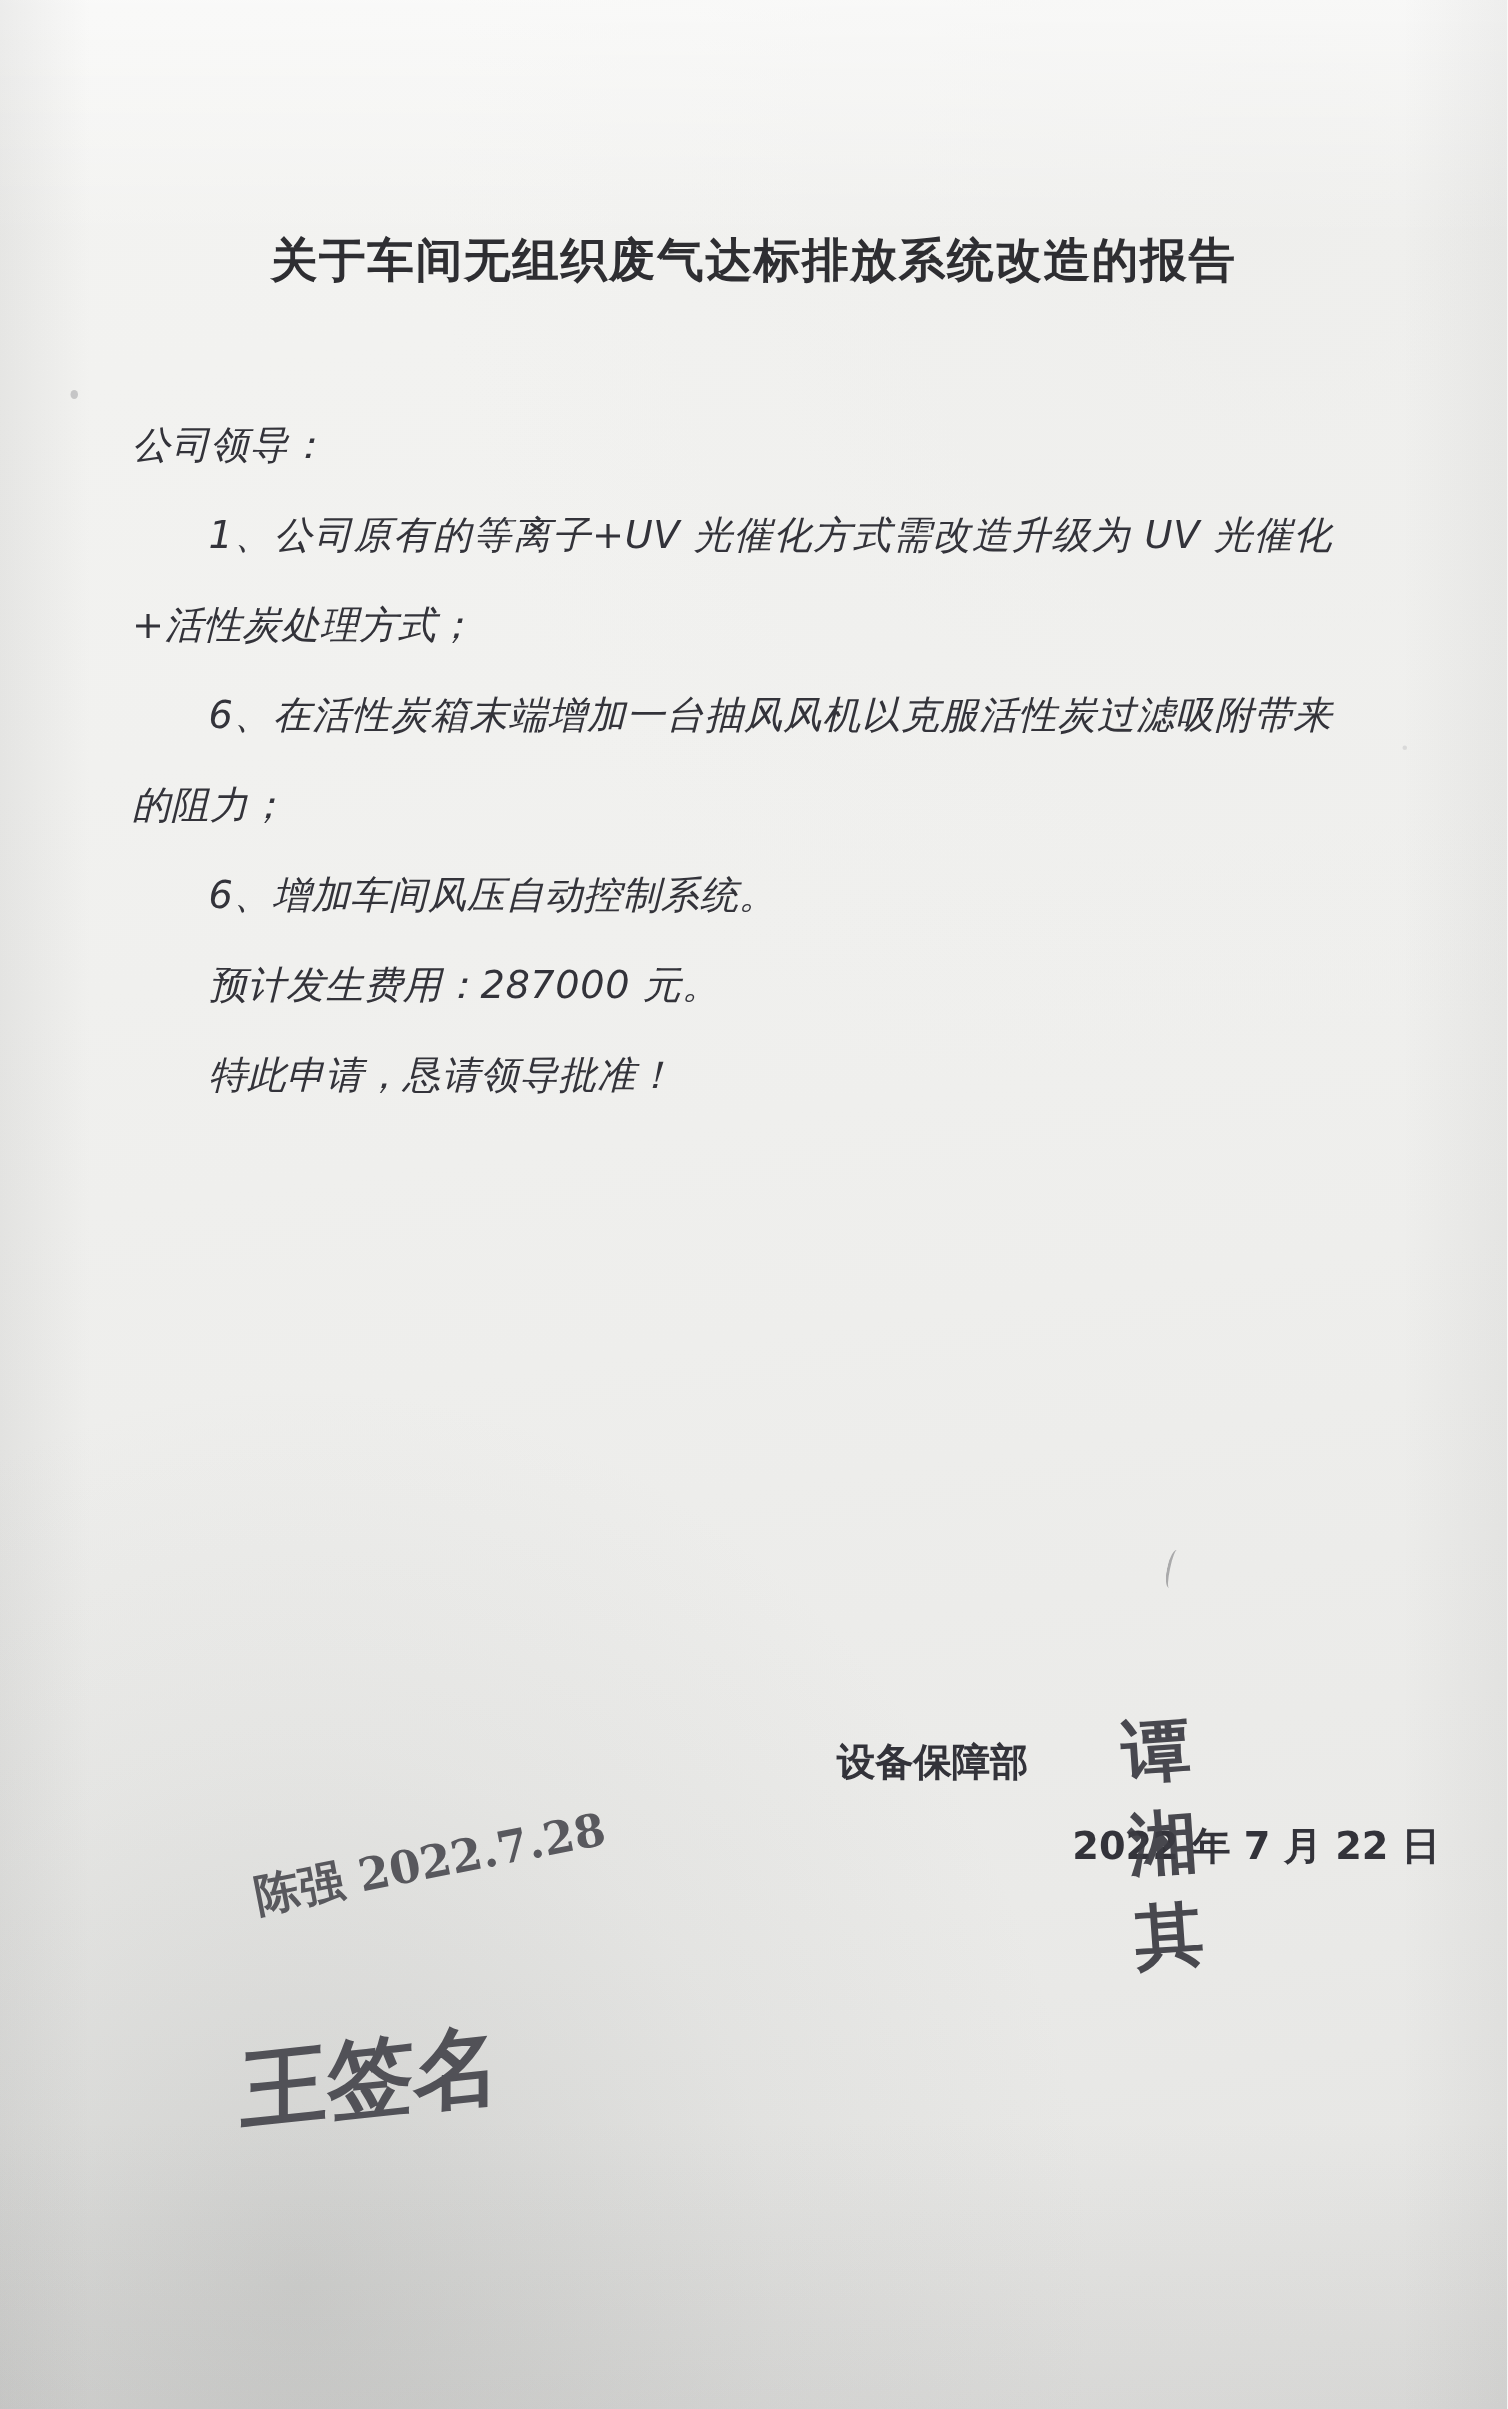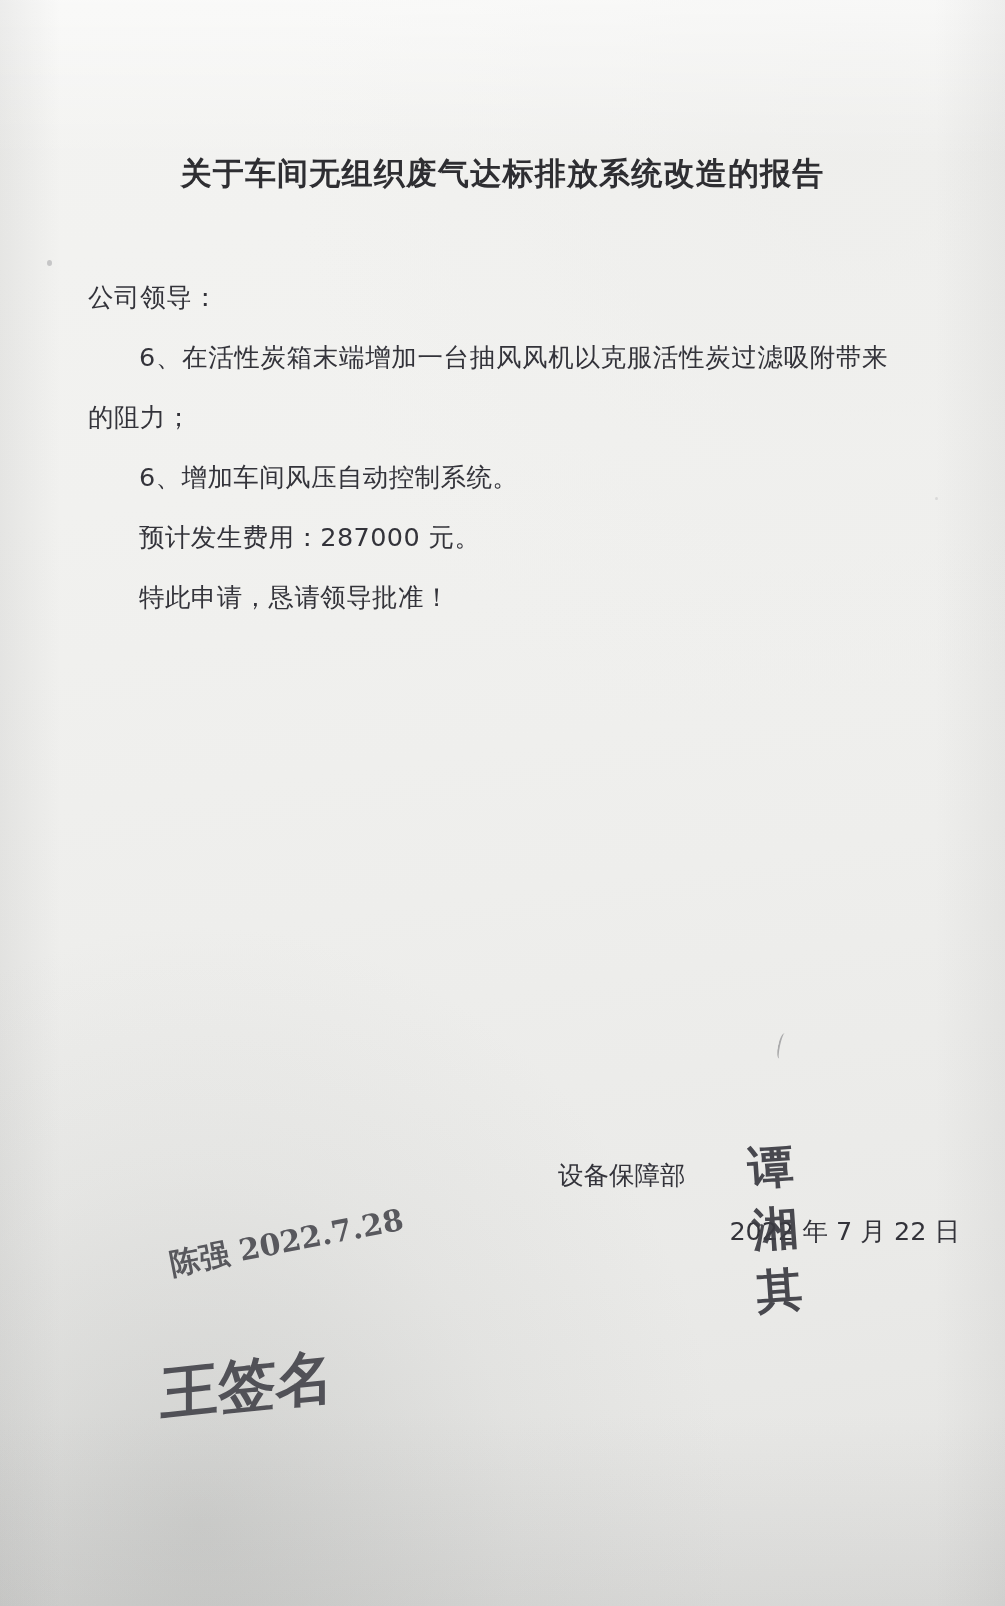--- a/index.html
+++ b/index.html
@@ -58,36 +58,38 @@
     width: 800px;
     color: #33333a;
     font-size: 25.5px;
     line-height: 60px;
   }
   .para {
     margin: 0 0 0 0;
     text-align: justify;
     text-justify: inter-ideograph;
     letter-spacing: 0.4px;
+    font-style: italic;
   }
   .indent {
     text-indent: 2em;
   }
   .salutation {
     letter-spacing: 0.6px;
   }
 
   .sign-block {
     position: absolute;
     left: 540px;
     top: 1120px;
     width: 420px;
     color: #33333a;
     font-size: 25.5px;
     line-height: 56px;
+    font-weight: bold;
   }
   .sign-dept {
     display: block;
     padding-left: 18px;
   }
   .sign-date {
     display: block;
     padding-left: 8px;
     text-align: right;
   }
@@ -152,20 +154,21 @@
 <div class="page">
   <div class="sheet">
 
     <div class="speck s1"></div>
     <div class="speck s2"></div>
 
     <div class="doc-title">关于车间无组织废气达标排放系统改造的报告</div>
 
     <div class="body-block">
       <p class="para salutation">公司领导：</p>
+      <p class="para indent">1、公司原有的等离子+UV 光催化方式需改造升级为 UV 光催化+活性炭处理方式；</p>
       <p class="para indent">6、在活性炭箱末端增加一台抽风风机以克服活性炭过滤吸附带来的阻力；</p>
       <p class="para indent">6、增加车间风压自动控制系统。</p>
       <p class="para indent">预计发生费用：287000 元。</p>
       <p class="para indent">特此申请，恳请领导批准！</p>
     </div>
 
     <div class="sign-block">
       <span class="sign-dept">设备保障部</span>
       <span class="sign-date">2022 年 7 月 22 日</span>
     </div>

